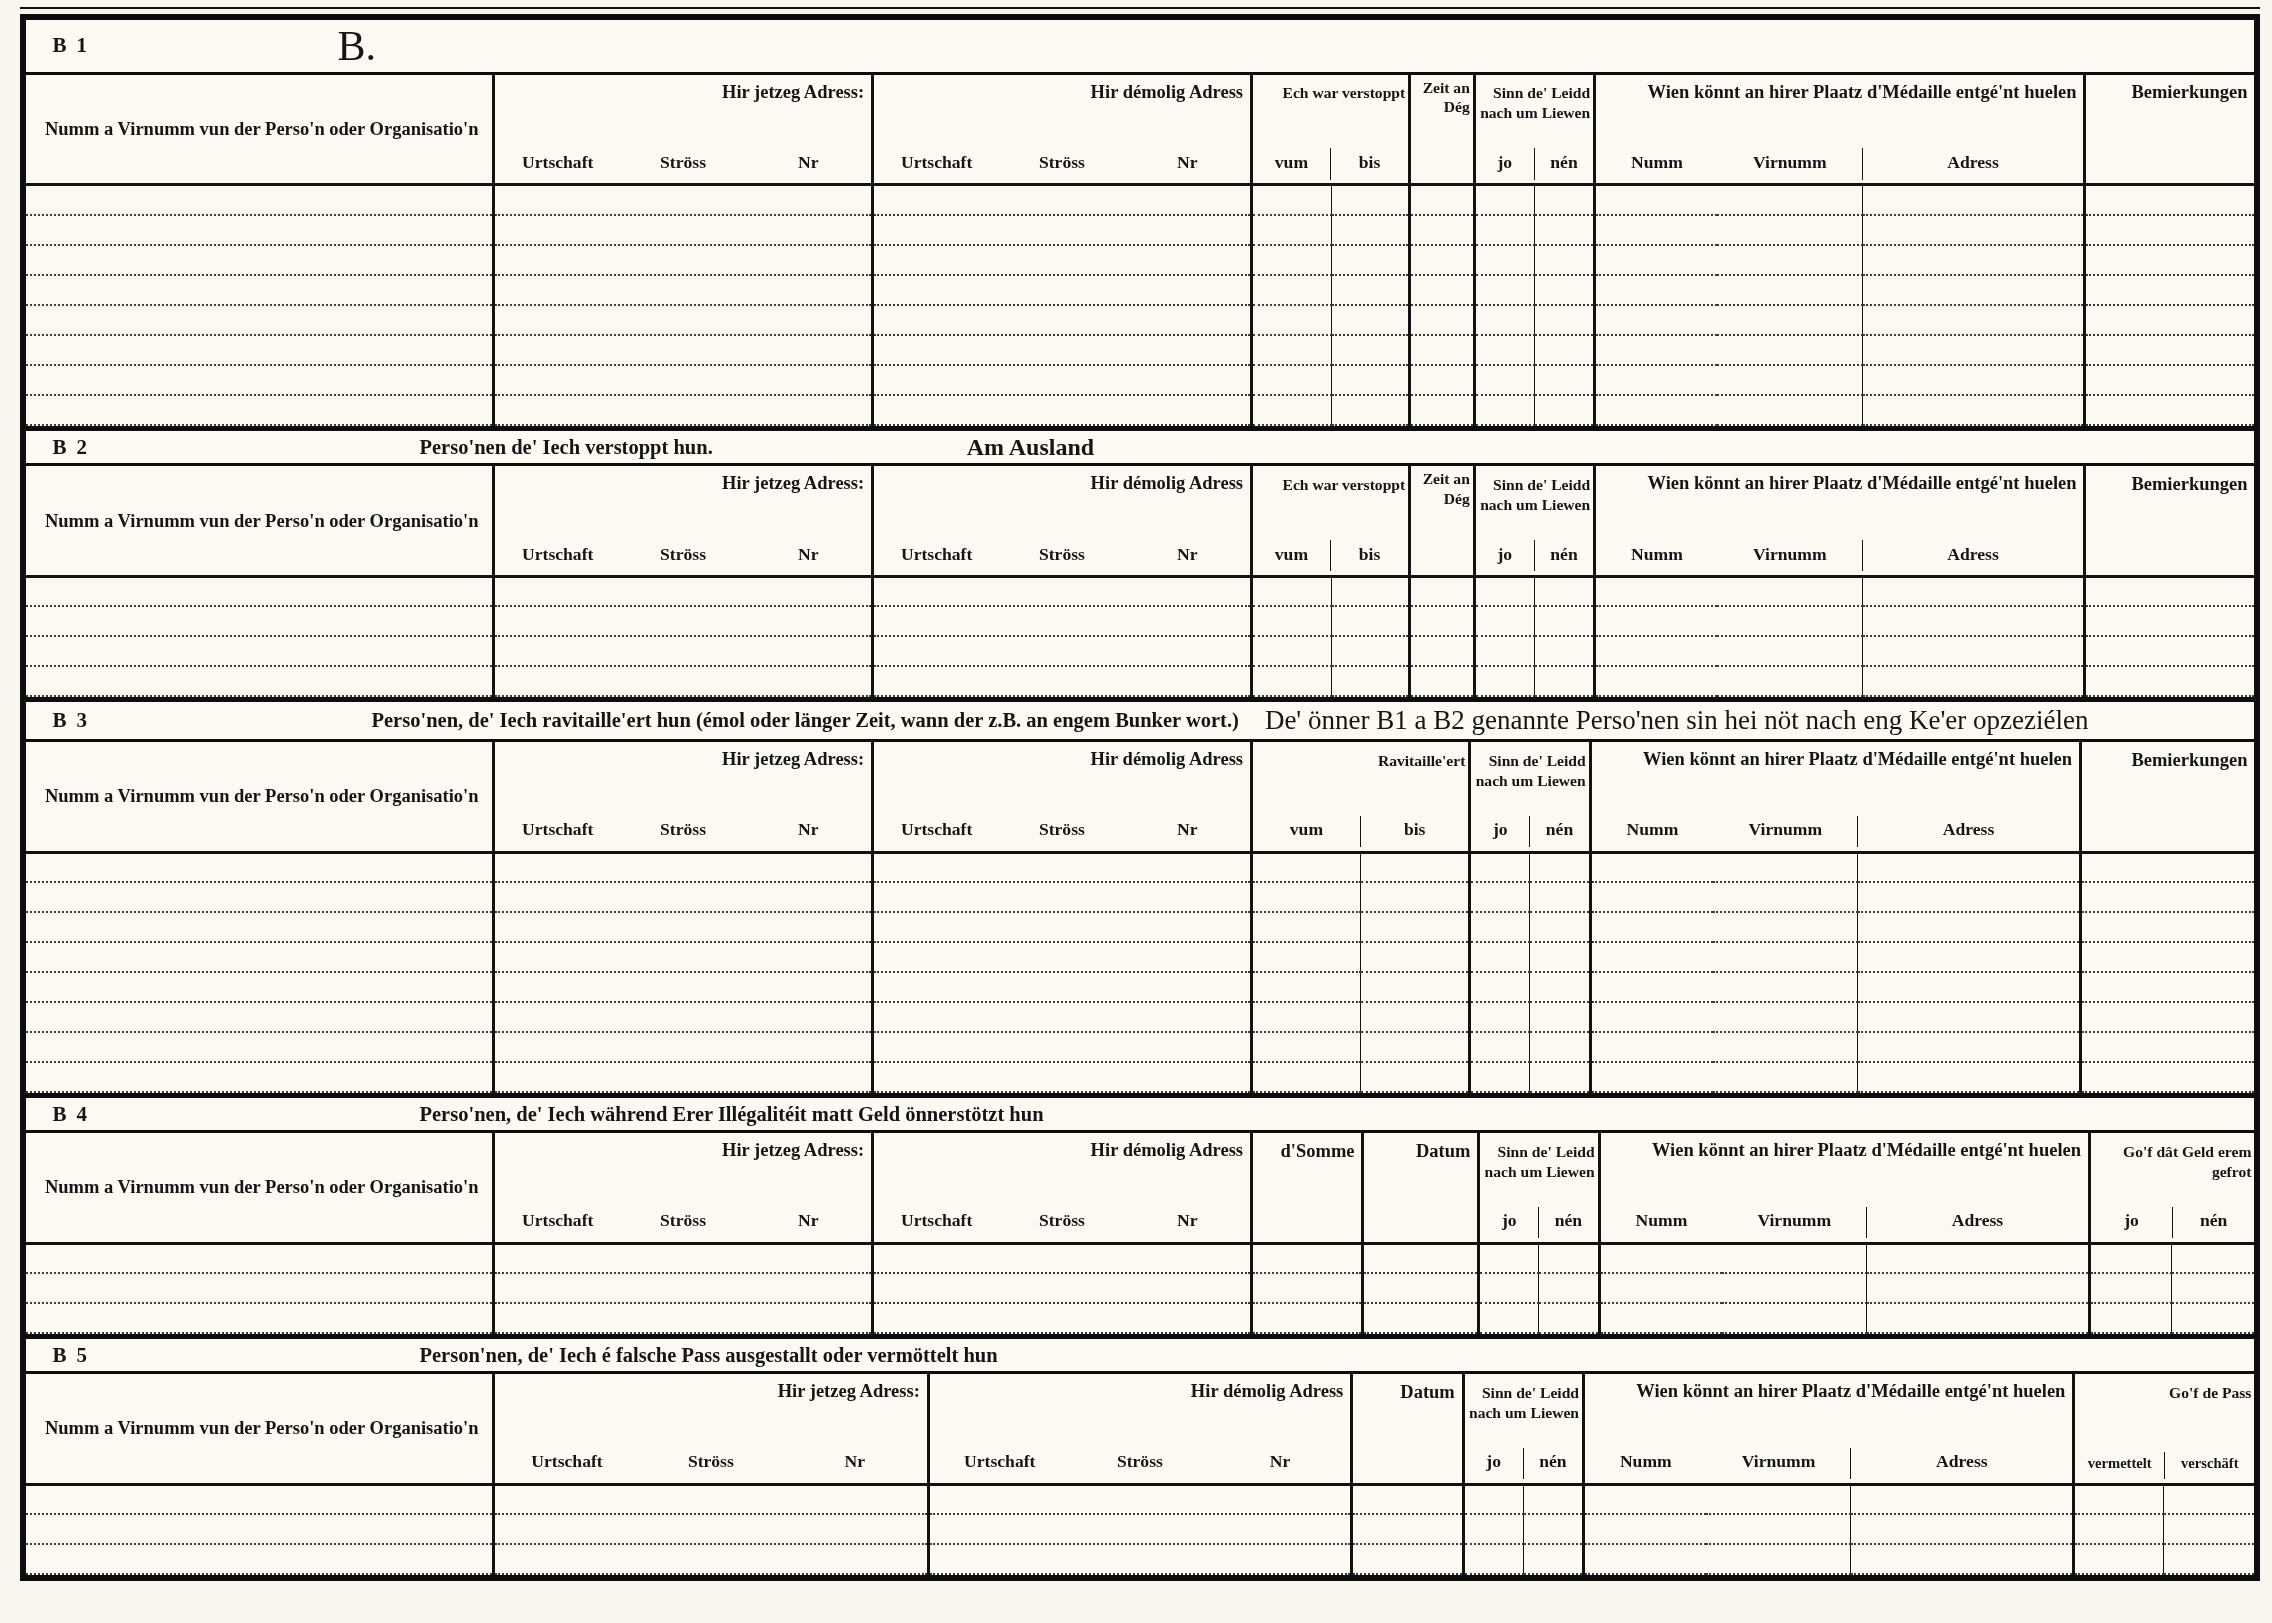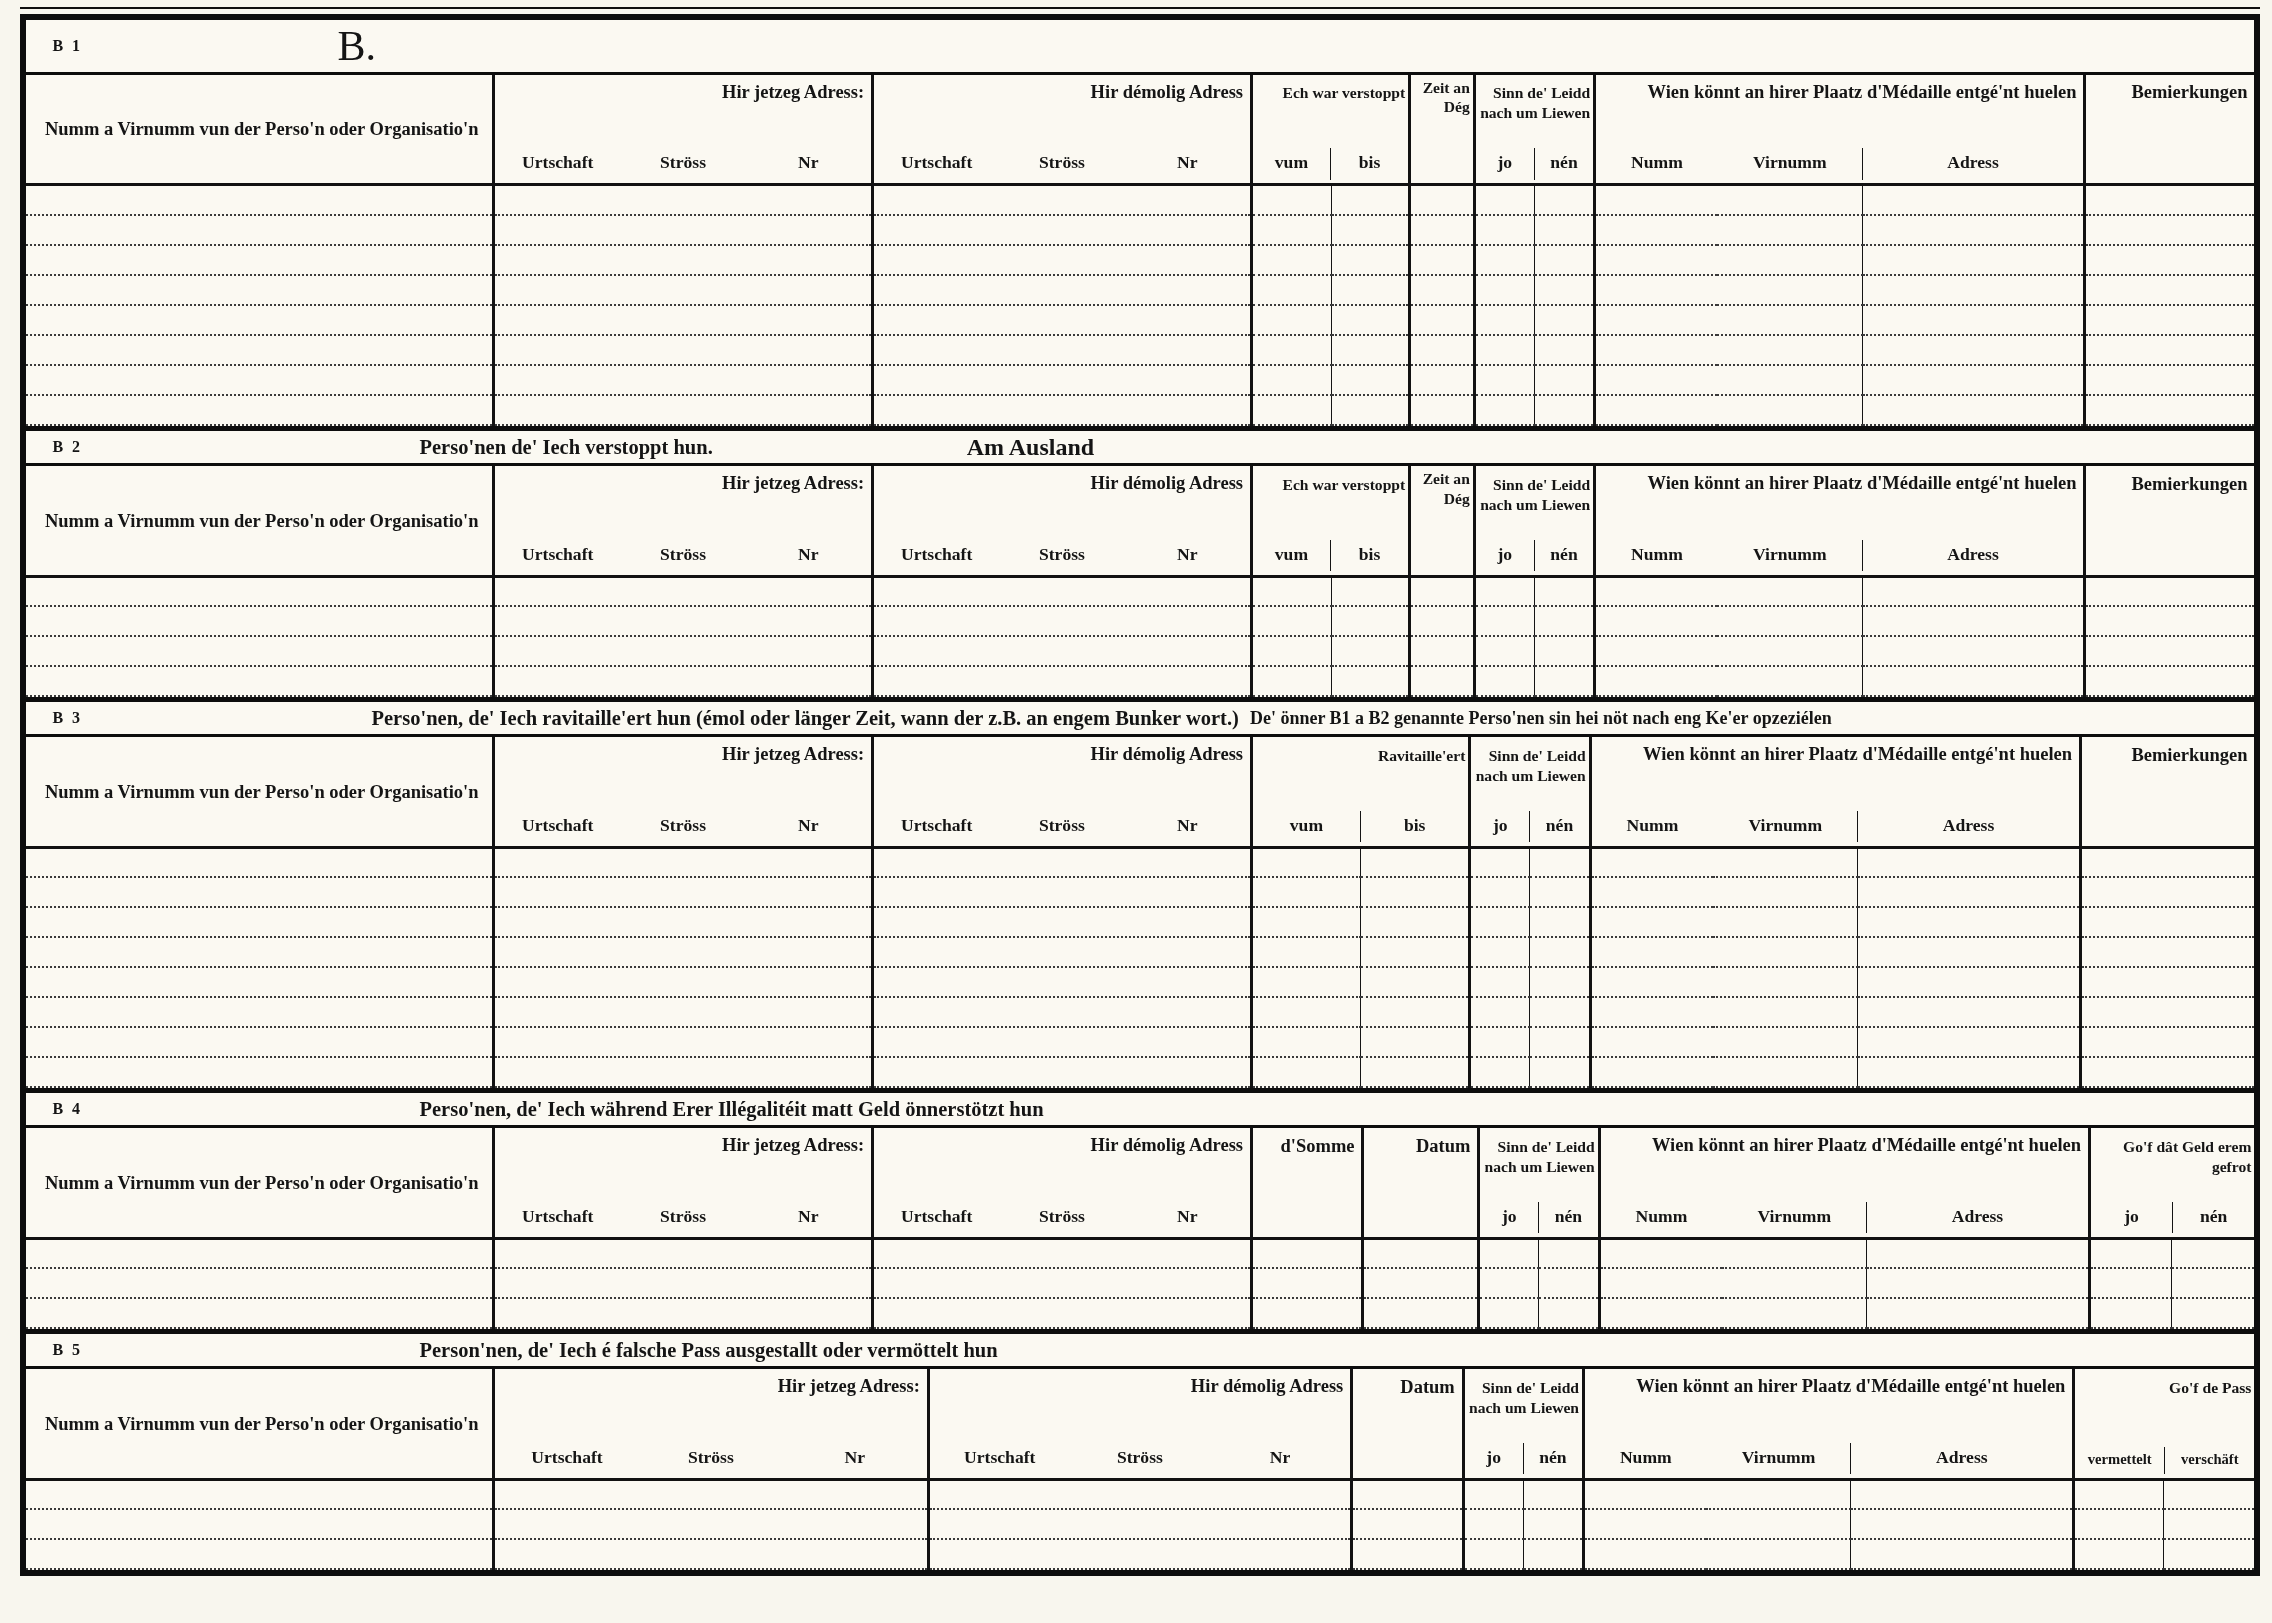--- a/index.html
+++ b/index.html
@@ -10,30 +10,30 @@
     color: #151515;
   }
   .page { padding: 6.8px 12.7px 0 19.5px; }
   .toprule { border-top: 2.4px solid #101010; margin-bottom: 4.9px; }
   .form { border: 6.3px solid #0d0d0d; background: #fbf9f2; }
   section + section { border-top: 5.4px solid #0d0d0d; }
 
   
   .band { display: flex; align-items: center; border-bottom: 3.9px solid #0d0d0d; min-height: 35px; padding: 2.9px 0; }
   .band-b1 { min-height: 55px; }
-  .band-id { width: 117px; padding-left: 27px; font-size: 16px; font-weight: 700; letter-spacing: 2.4px; flex: none; }
+  .band-id { width: 117px; padding-left: 27px; font-size: 21px; font-weight: 700; letter-spacing: 2.4px; flex: none; }
   .band-letter { width: 93px; margin-left: 195px; font-size: 42px; font-weight: 400; flex: none; line-height: 1; }
   .band-titles { font-size: 20px; font-weight: 700; line-height: 1.25; }
   .bt-strong { font-size: 22px; margin-left: 30px; }
   .t-b2 { margin-left: 277px; }
   .t-b3 { margin-left: 229px; }
   .t-b4 { margin-left: 277px; }
   .t-b5 { margin-left: 277px; }
   .band-title { font-size: 20.5px; font-weight: 700; }
-  .band-title2 { font-size: 18px; font-weight: 700; margin-left: 11px; }
+  .band-title2 { font-size: 27px; font-weight: 400; margin-left: 26px; }
   .band-bold-gap { font-size: 24px; font-weight: 700; margin-left: 254px; }
 
   
   table.grid { width: 100%; border-collapse: collapse; table-layout: fixed; }
   th.hc {
     height: 110px; vertical-align: top; padding: 0;
     border-right: 3.4px solid #121212; border-bottom: 3.9px solid #121212;
     font-weight: 600;
   }
   th.hc.last { border-right: none; }

